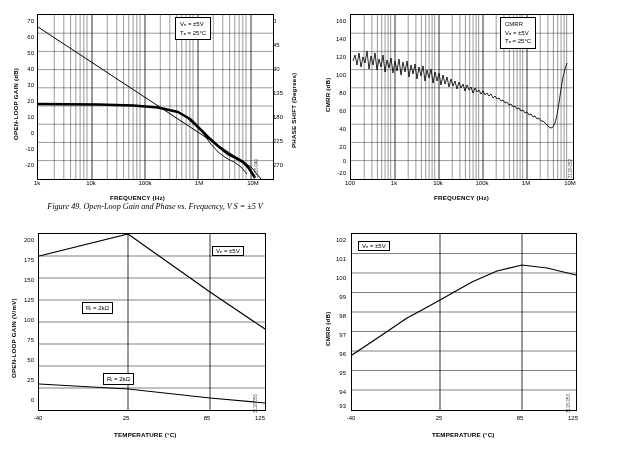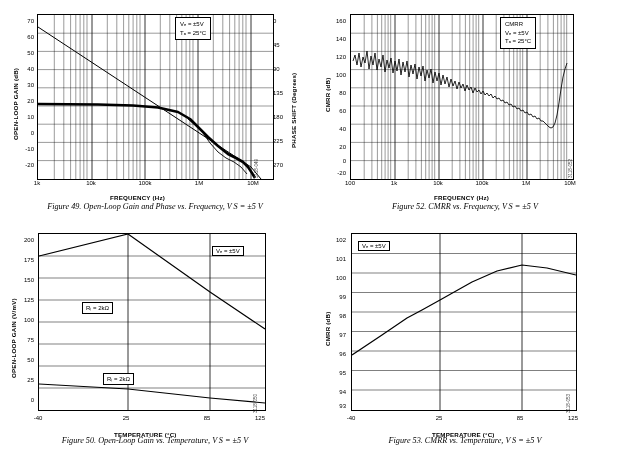--- a/index.html
+++ b/index.html
@@ -264,21 +264,20 @@
     </svg>
 
     <div class="notebox" style="left:190px;top:17px;">
       <div>CMRR</div>
       <div>Vₑ = ±5V</div>
       <div>Tₐ = 25°C</div>
     </div>
 
     <div class="idcode" style="left:258px;top:178px;">3118-052</div>
 
-    <div class="capt" style="left:0;top:202px;width:310px;">Figure 52. CMRR vs. Frequency, V S = ±5 V</div>
   </div>
 
   <div class="panel" style="left:0;top:228px;width:310px;height:226px;">
 
     <div class="axlabel vert" style="left:10px;top:150px;">OPEN-LOOP GAIN (V/mV)</div>
     <div class="axlabel" style="left:114px;top:203px;">TEMPERATURE (°C)</div>
 
     <div class="tick r" style="left:16px;top:9px;width:18px;">200</div>
     <div class="tick r" style="left:16px;top:29px;width:18px;">175</div>
     <div class="tick r" style="left:16px;top:49px;width:18px;">150</div>
@@ -313,21 +312,20 @@
 
       <polyline points="0,150 89,155 171,164 226,169" fill="none" stroke="#000" stroke-width="1.2"></polyline>
     </svg>
 
     <div class="inlabel" style="left:212px;top:18px;">Vₑ = ±5V</div>
     <div class="inlabel" style="left:82px;top:74px;">Rₗ = 2kΩ</div>
     <div class="inlabel" style="left:103px;top:145px;">Rₗ = 2kΩ</div>
 
     <div class="idcode" style="left:253px;top:185px;">3118-050</div>
 
-    <div class="capt" style="left:0;top:208px;width:310px;">Figure 50. Open-Loop Gain vs. Temperature, V S = ±5 V</div>
   </div>
 
   <div class="panel" style="left:310px;top:228px;width:310px;height:226px;">
 
     <div class="axlabel vert" style="left:14px;top:118px;">CMRR (dB)</div>
     <div class="axlabel" style="left:122px;top:203px;">TEMPERATURE (°C)</div>
 
     <div class="tick r" style="left:18px;top:9px;width:18px;">102</div>
     <div class="tick r" style="left:18px;top:28px;width:18px;">101</div>
     <div class="tick r" style="left:18px;top:47px;width:18px;">100</div>
@@ -360,16 +358,15 @@
         <line x1="170" y1="0" x2="170" y2="176"></line>
       </g>
 
       <path d="M0,121 L30,101 L55,84 L70,76 L88,66 L120,48 L145,37 L170,31 L195,34 L224,41" fill="none" stroke="#000" stroke-width="1.2" stroke-linejoin="round"></path>
     </svg>
 
     <div class="inlabel" style="left:48px;top:13px;">Vₑ = ±5V</div>
 
     <div class="idcode" style="left:256px;top:185px;">3118-053</div>
 
-    <div class="capt" style="left:0;top:208px;width:310px;">Figure 53. CMRR vs. Temperature, V S = ±5 V</div>
   </div>
 
 </div>
 
 </body></html>

